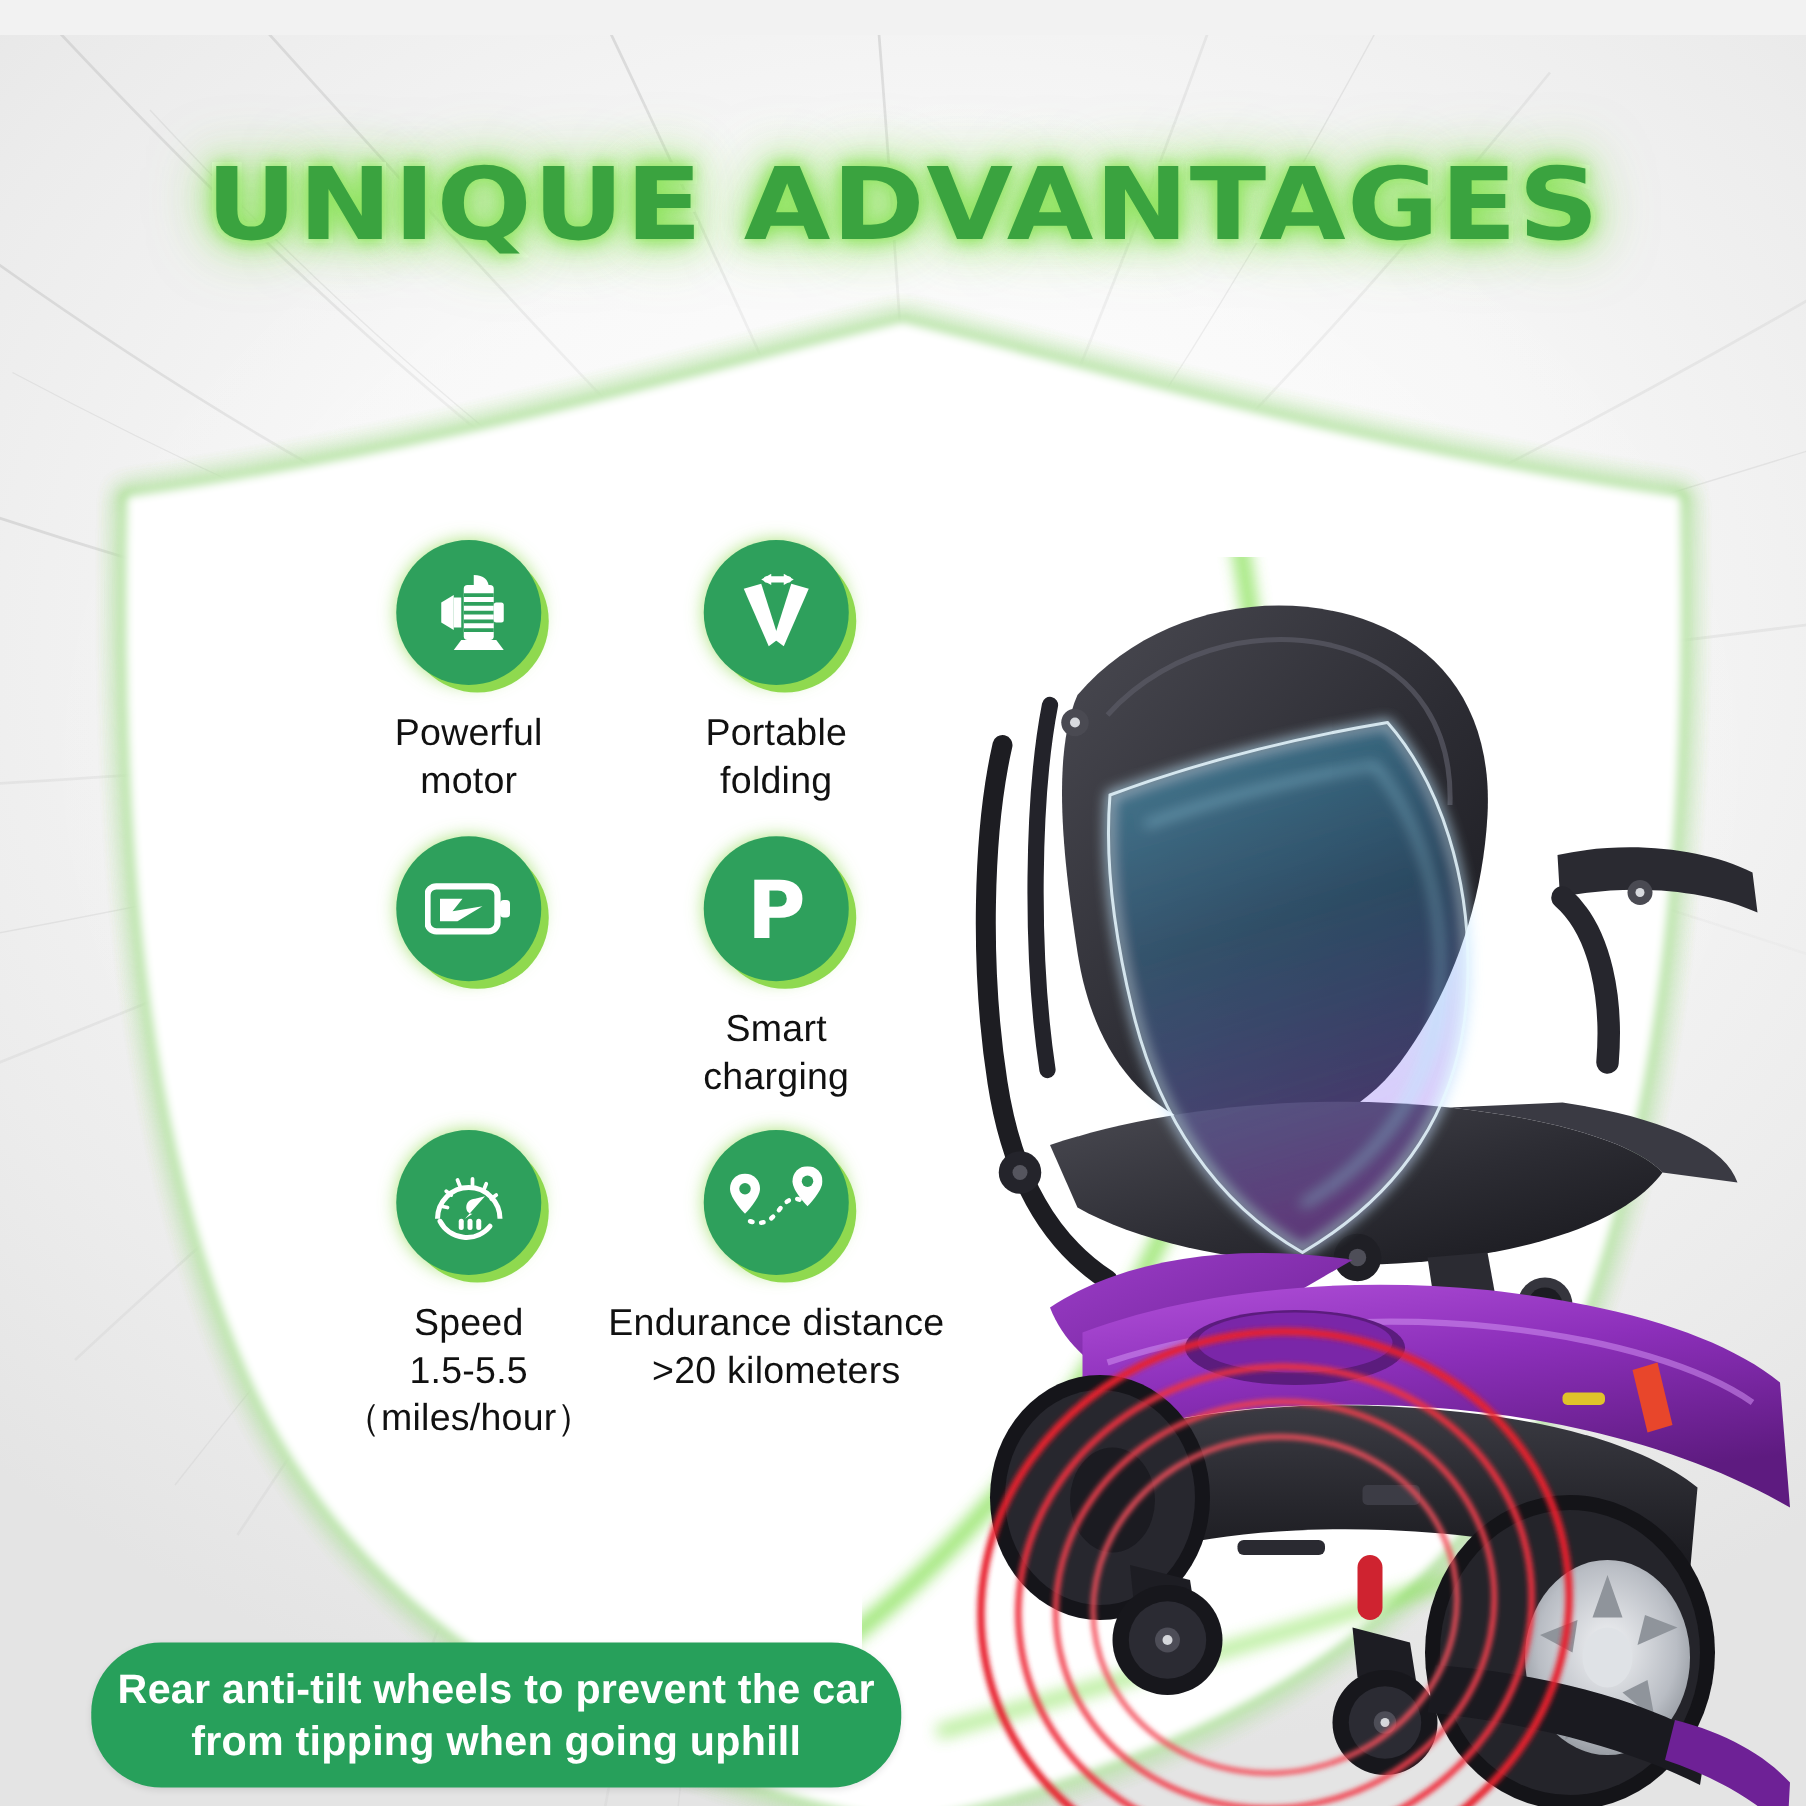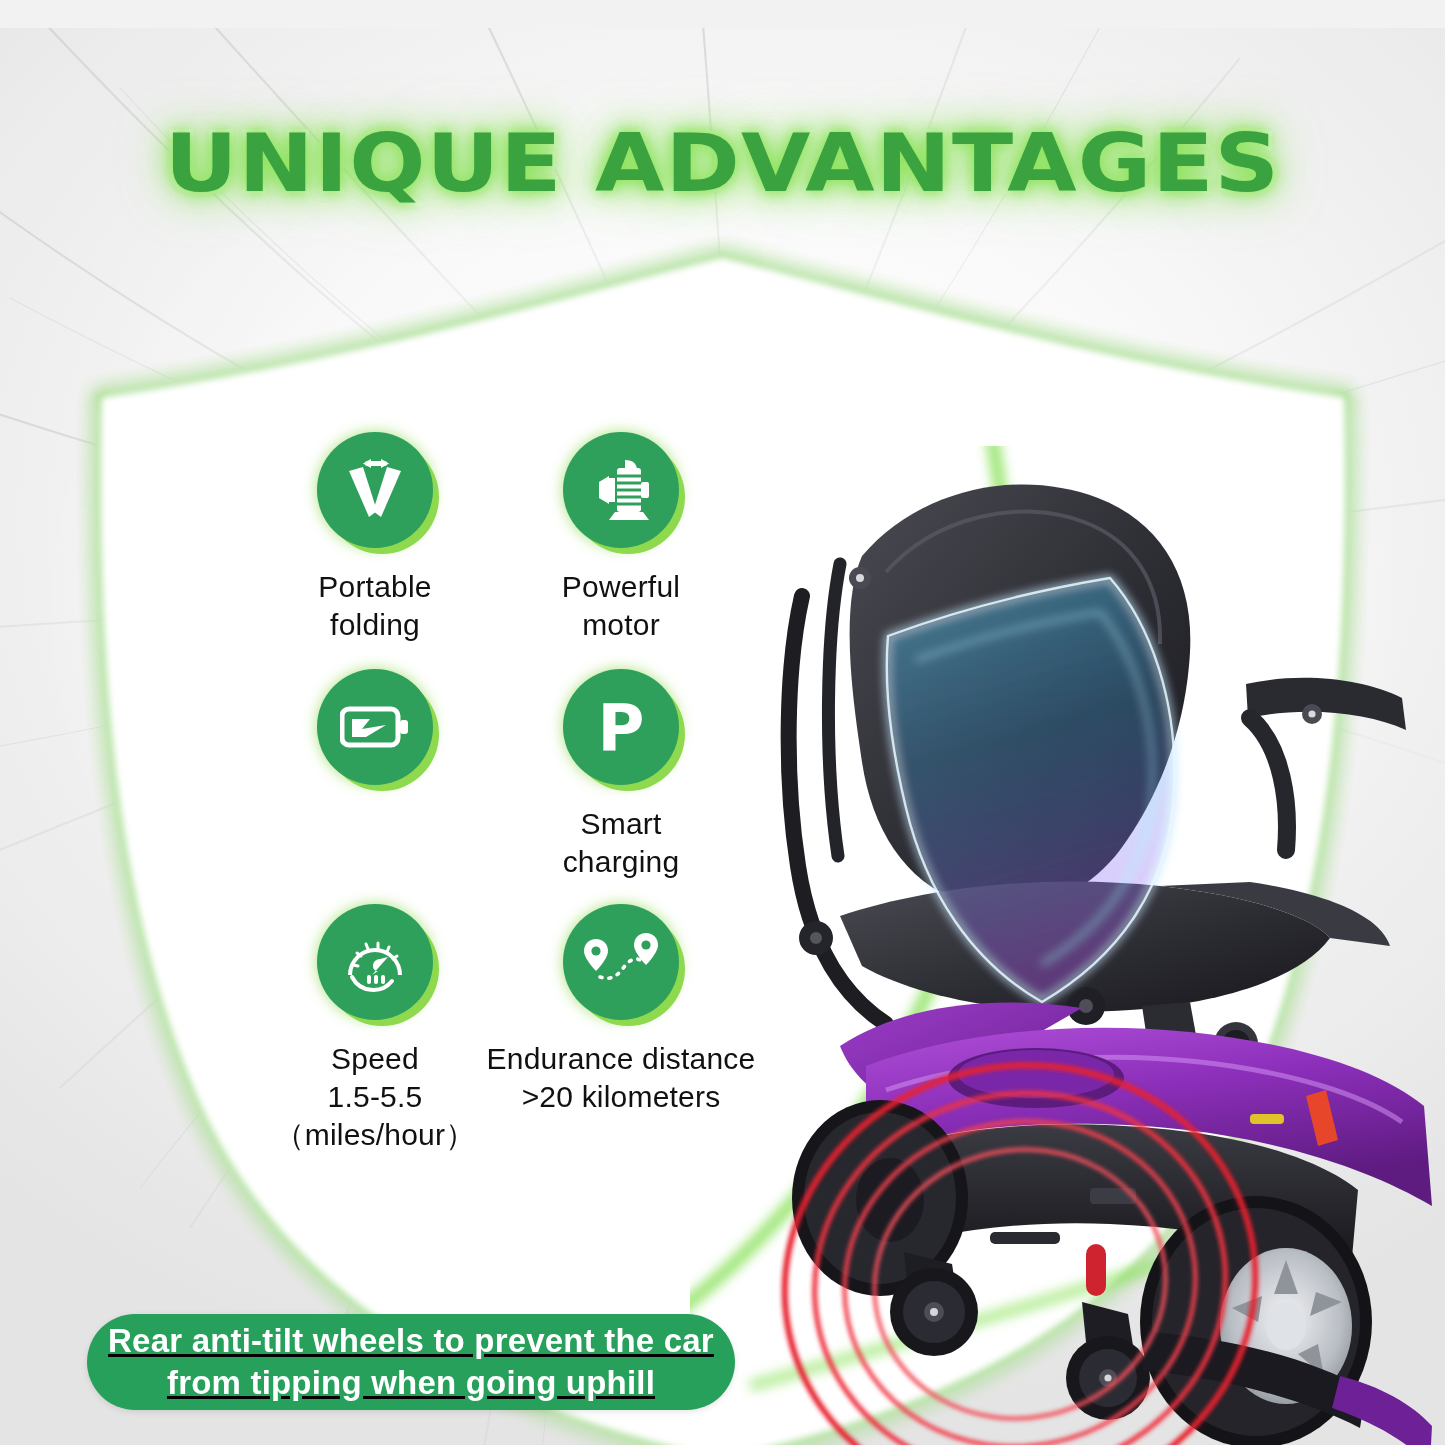--- a/index.html
+++ b/index.html
@@ -54,25 +54,24 @@
   }
   .cap.wide{width:330px;}
   .r1{margin-bottom:24px;}
   .r2{margin-bottom:22px;}
 
   
   .product{position:absolute;left:690px;top:418px;width:760px;height:1030px;}
 
   
   .banner{
-    position:absolute;left:87px;top:1286px;width:648px;height:96px;
+    position:absolute;left:73px;top:1286px;width:648px;height:116px;
     background:#27a05b;border-radius:56px;
     display:flex;align-items:center;justify-content:center;
     box-shadow:0 2px 6px rgba(0,0,0,.10);
-    text-decoration:underline;
   }
   .banner-text{
     color:#fff;font-size:33px;line-height:1.26;font-weight:bold;text-align:center;
     white-space:pre-line;letter-spacing:.2px;
   }
 </style>
 </head>
 <body>
 
 <div id="stage">
@@ -301,54 +300,54 @@
     </g>
   </svg>
 
   <div class="title">UNIQUE ADVANTAGES</div>
 
   <div class="features">
 
     <div class="frow r1">
       <div class="cell">
         <div class="circle">
-          <svg width="68" height="62" viewBox="0 0 68 62">
-            <path d="M8 12 L22 8 L36 52 L28 58 Z" fill="#fff"></path>
-            <path d="M60 12 L46 8 L32 52 L40 58 Z" fill="#fff"></path>
-            <g fill="#fff">
-              <rect x="24" y="2" width="22" height="5" rx="2.5"></rect>
-              <path d="M22 4.5 L30 0 L30 9 Z"></path>
-                <path d="M48 4.5 L40 0 L40 9 Z"></path>
-            </g>
-          </svg>
-        </div>
-        <div class="cap">Portable
-folding</div>
-      </div>
-
-      <div class="cell">
-        <div class="circle">
           <svg width="64" height="60" viewBox="0 0 64 60">
             <path d="M10 22 L20 16 L20 44 L10 38 Z" fill="#fff"></path>
             <rect x="20" y="18" width="6" height="24" fill="#fff"></rect>
             <rect x="28" y="8" width="24" height="44" rx="3" fill="#fff"></rect>
             <g stroke="#2ea05c" stroke-width="3">
               <line x1="28" y1="16" x2="52" y2="16"></line>
                 <line x1="28" y1="23" x2="52" y2="23"></line>
               <line x1="28" y1="30" x2="52" y2="30"></line>
                 <line x1="28" y1="37" x2="52" y2="37"></line>
               <line x1="28" y1="44" x2="52" y2="44"></line>
             </g>
             <path d="M36 0 C 44 0 48 4 48 10 L 36 10 Z" fill="#fff"></path>
             <rect x="52" y="22" width="8" height="16" rx="2" fill="#fff"></rect>
             <path d="M26 52 L54 52 L60 60 L20 60 Z" fill="#fff"></path>
           </svg>
         </div>
         <div class="cap">Powerful
 motor</div>
+      </div>
+
+      <div class="cell">
+        <div class="circle">
+          <svg width="68" height="62" viewBox="0 0 68 62">
+            <path d="M8 12 L22 8 L36 52 L28 58 Z" fill="#fff"></path>
+            <path d="M60 12 L46 8 L32 52 L40 58 Z" fill="#fff"></path>
+            <g fill="#fff">
+              <rect x="24" y="2" width="22" height="5" rx="2.5"></rect>
+              <path d="M22 4.5 L30 0 L30 9 Z"></path>
+                <path d="M48 4.5 L40 0 L40 9 Z"></path>
+            </g>
+          </svg>
+        </div>
+        <div class="cap">Portable
+folding</div>
       </div>
 
     </div>
 
     <div class="frow r2">
       <div class="cell">
         <div class="circle">
           <svg width="70" height="44" viewBox="0 0 70 44">
             <rect x="2" y="4" width="56" height="36" rx="7" fill="none" stroke="#fff" stroke-width="5"></rect>
             <rect x="60" y="15" width="8" height="14" rx="3" fill="#fff"></rect>

